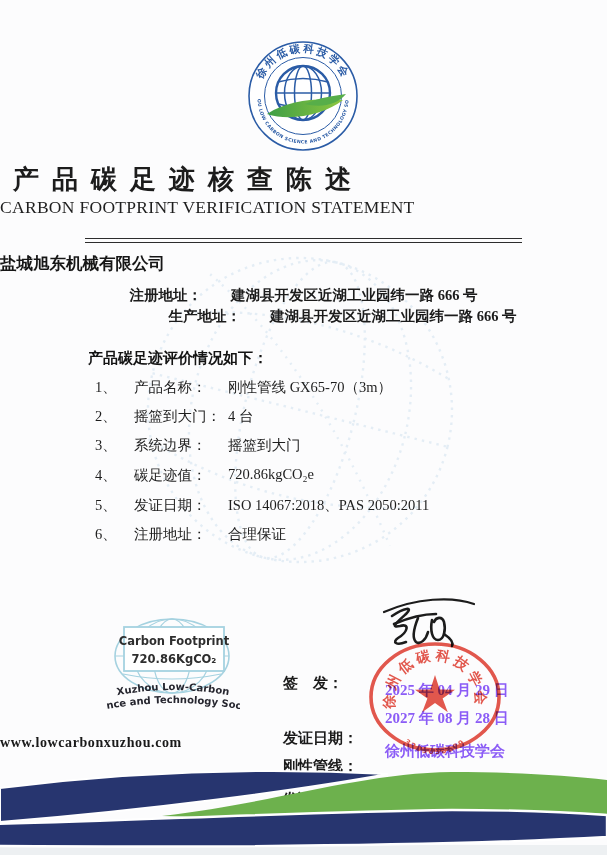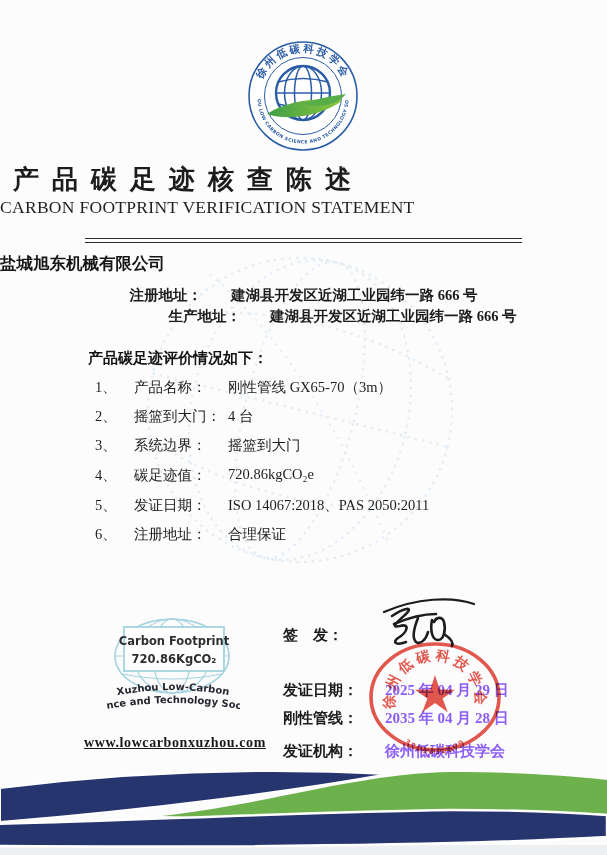--- a/index.html
+++ b/index.html
@@ -29,25 +29,25 @@
   
   .eval-header{left:88px;top:349px;font-size:15px;font-weight:bold;color:#141414;}
   .eval-row{left:0;width:100%;height:20px;font-size:14.5px;color:#1d1d1d;}
   .eval-row .no{position:absolute;left:95px;}
   .eval-row .lbl{position:absolute;left:134px;}
   .eval-row .val{position:absolute;left:228px;}
   .r1{top:378px}.r2{top:407px}.r3{top:436px}.r4{top:466px}.r5{top:496px}.r6{top:525px}
 
   
   .badge{left:106px;top:614px;}
-  .website{left:0px;top:735px;width:350px;text-align:center;font-size:14px;font-weight:600;
-           letter-spacing:.6px;color:#1a1a1a;text-decoration:underline;}
-
-  
-  .iss-label{position:absolute;left:283px;font-size:15px;font-weight:600;color:#1b1b1b;}
+  .website{left:0px;top:735px;width:350px;font-size:14px;font-weight:600;
+           letter-spacing:.6px;color:#1a1a1a;}
+
+  
+  .iss-label{position:absolute;left:283px;font-size:15px;font-weight:600;color:#1b1b1b;margin-top:48px;}
   .iss-value{position:absolute;left:385px;font-size:15px;font-weight:600;color:#8b5cf6;}
   .row-sign{top:626px;}
   .row-issue{top:681px;font-family:Liberation Serif, serif;}
   .row-valid{top:709px;}
   .row-org{top:742px;}
 
   .signature{left:348px;top:590px;pointer-events:none;}
   .seal{left:365px;top:640px;mix-blend-mode:multiply;opacity:.85;pointer-events:none;}
 
   
@@ -171,21 +171,21 @@
       <textPath href="#orgArc2" startOffset="50%" text-anchor="middle">Science and Technology Society</textPath>
     </text>
   </svg>
 
   <div class="abs website">www.lowcarbonxuzhou.com</div>
 
   <span class="iss-label row-sign">签　发：</span>
   <span class="iss-label row-issue">发证日期：</span>
   <span class="iss-value row-issue">2025 年 04 月 29 日</span>
   <span class="iss-label row-valid">刚性管线：</span>
-  <span class="iss-value row-valid">2035 年 04 月 28 日</span>
+  <span class="iss-value row-valid">2027 年 08 月 28 日</span>
   <span class="iss-label row-org">发证机构：</span>
   <span class="iss-value row-org">徐州低碳科技学会</span>
 
   <svg class="abs signature" width="140" height="64" viewBox="0 0 140 64">
     <g stroke="#1c1c1c" fill="none" stroke-width="2.6" stroke-linecap="round">
       <path d="M 44,26 C 56,18 66,16 58,24 C 48,33 42,38 52,36 C 62,33 60,42 50,48 C 44,52 48,56 58,52"></path>
       <path d="M 46,34 C 60,28 74,24 88,24"></path>
       <path d="M 70,28 C 66,38 64,48 68,52 C 72,55 78,50 80,42"></path>
       <path d="M 84,30 C 82,40 84,50 90,50 C 96,50 98,40 96,32 C 94,26 88,27 86,32"></path>
       <path d="M 36,22 C 68,8 104,6 126,14" stroke-width="2.2"></path>

